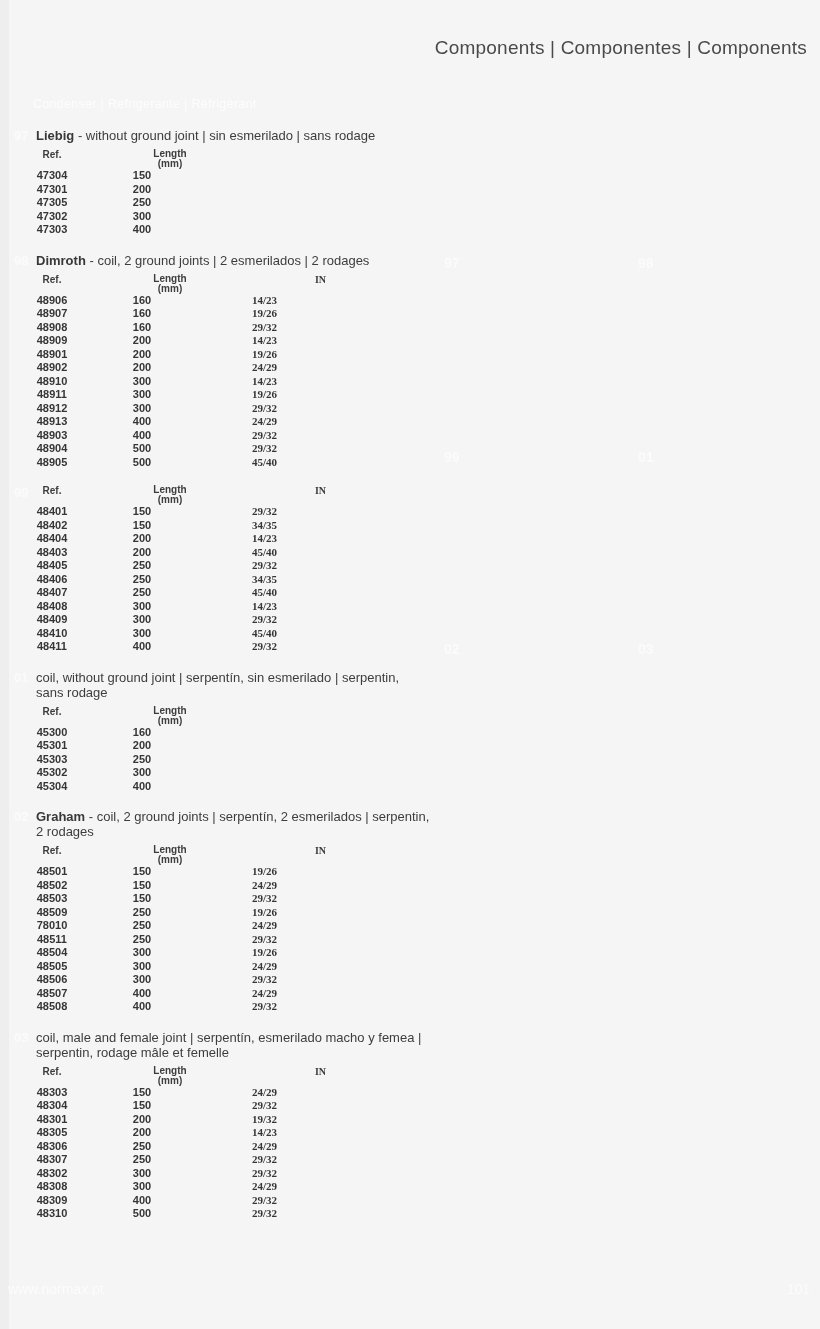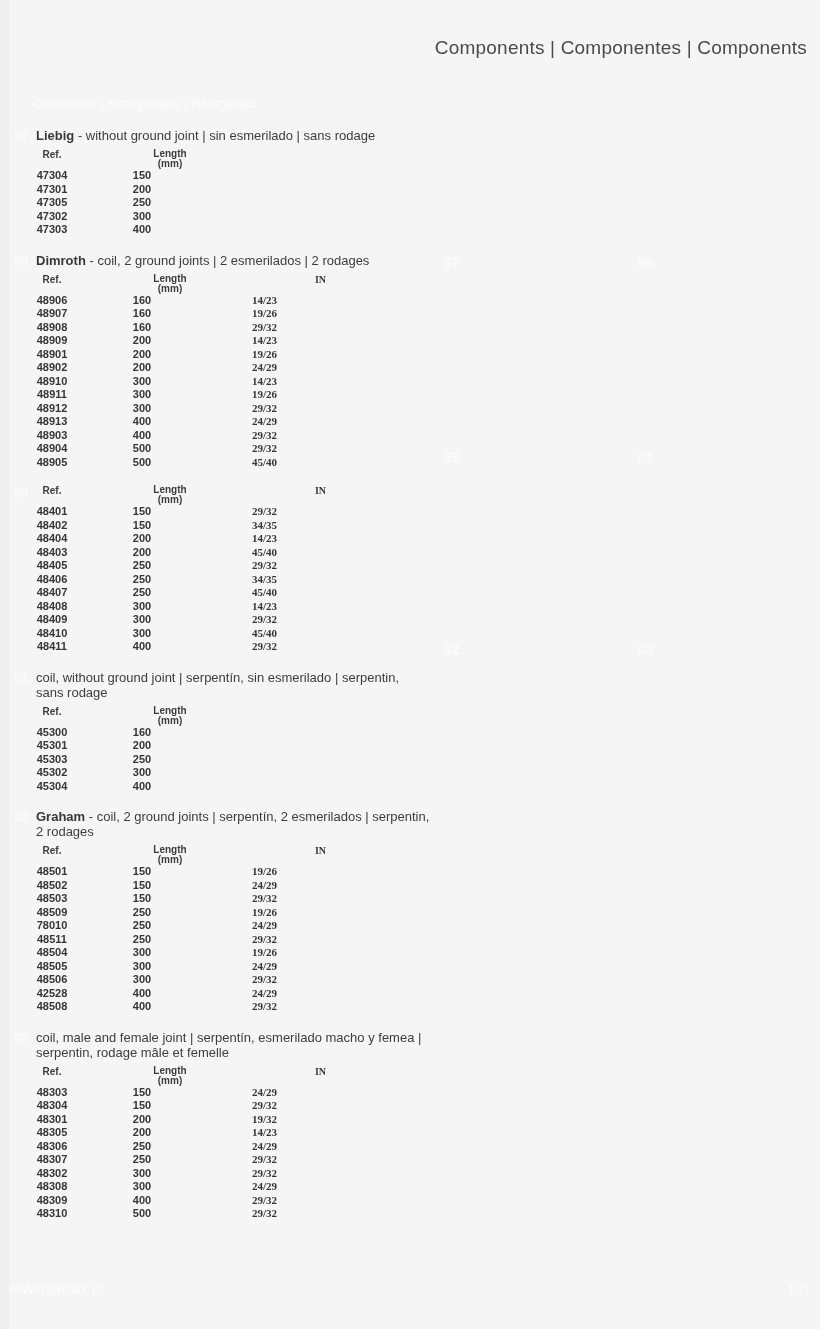--- a/index.html
+++ b/index.html
@@ -355,21 +355,21 @@
               <span class="c0">48505</span>
               <span class="c1">300</span>
               <span class="c2">24/29</span>
             </div>
             <div class="trow">
               <span class="c0">48506</span>
               <span class="c1">300</span>
               <span class="c2">29/32</span>
             </div>
             <div class="trow">
-              <span class="c0">42528</span>
+              <span class="c0">48507</span>
               <span class="c1">400</span>
               <span class="c2">24/29</span>
             </div>
             <div class="trow">
               <span class="c0">48508</span>
               <span class="c1">400</span>
               <span class="c2">29/32</span>
             </div>
           </div>
     </div>

